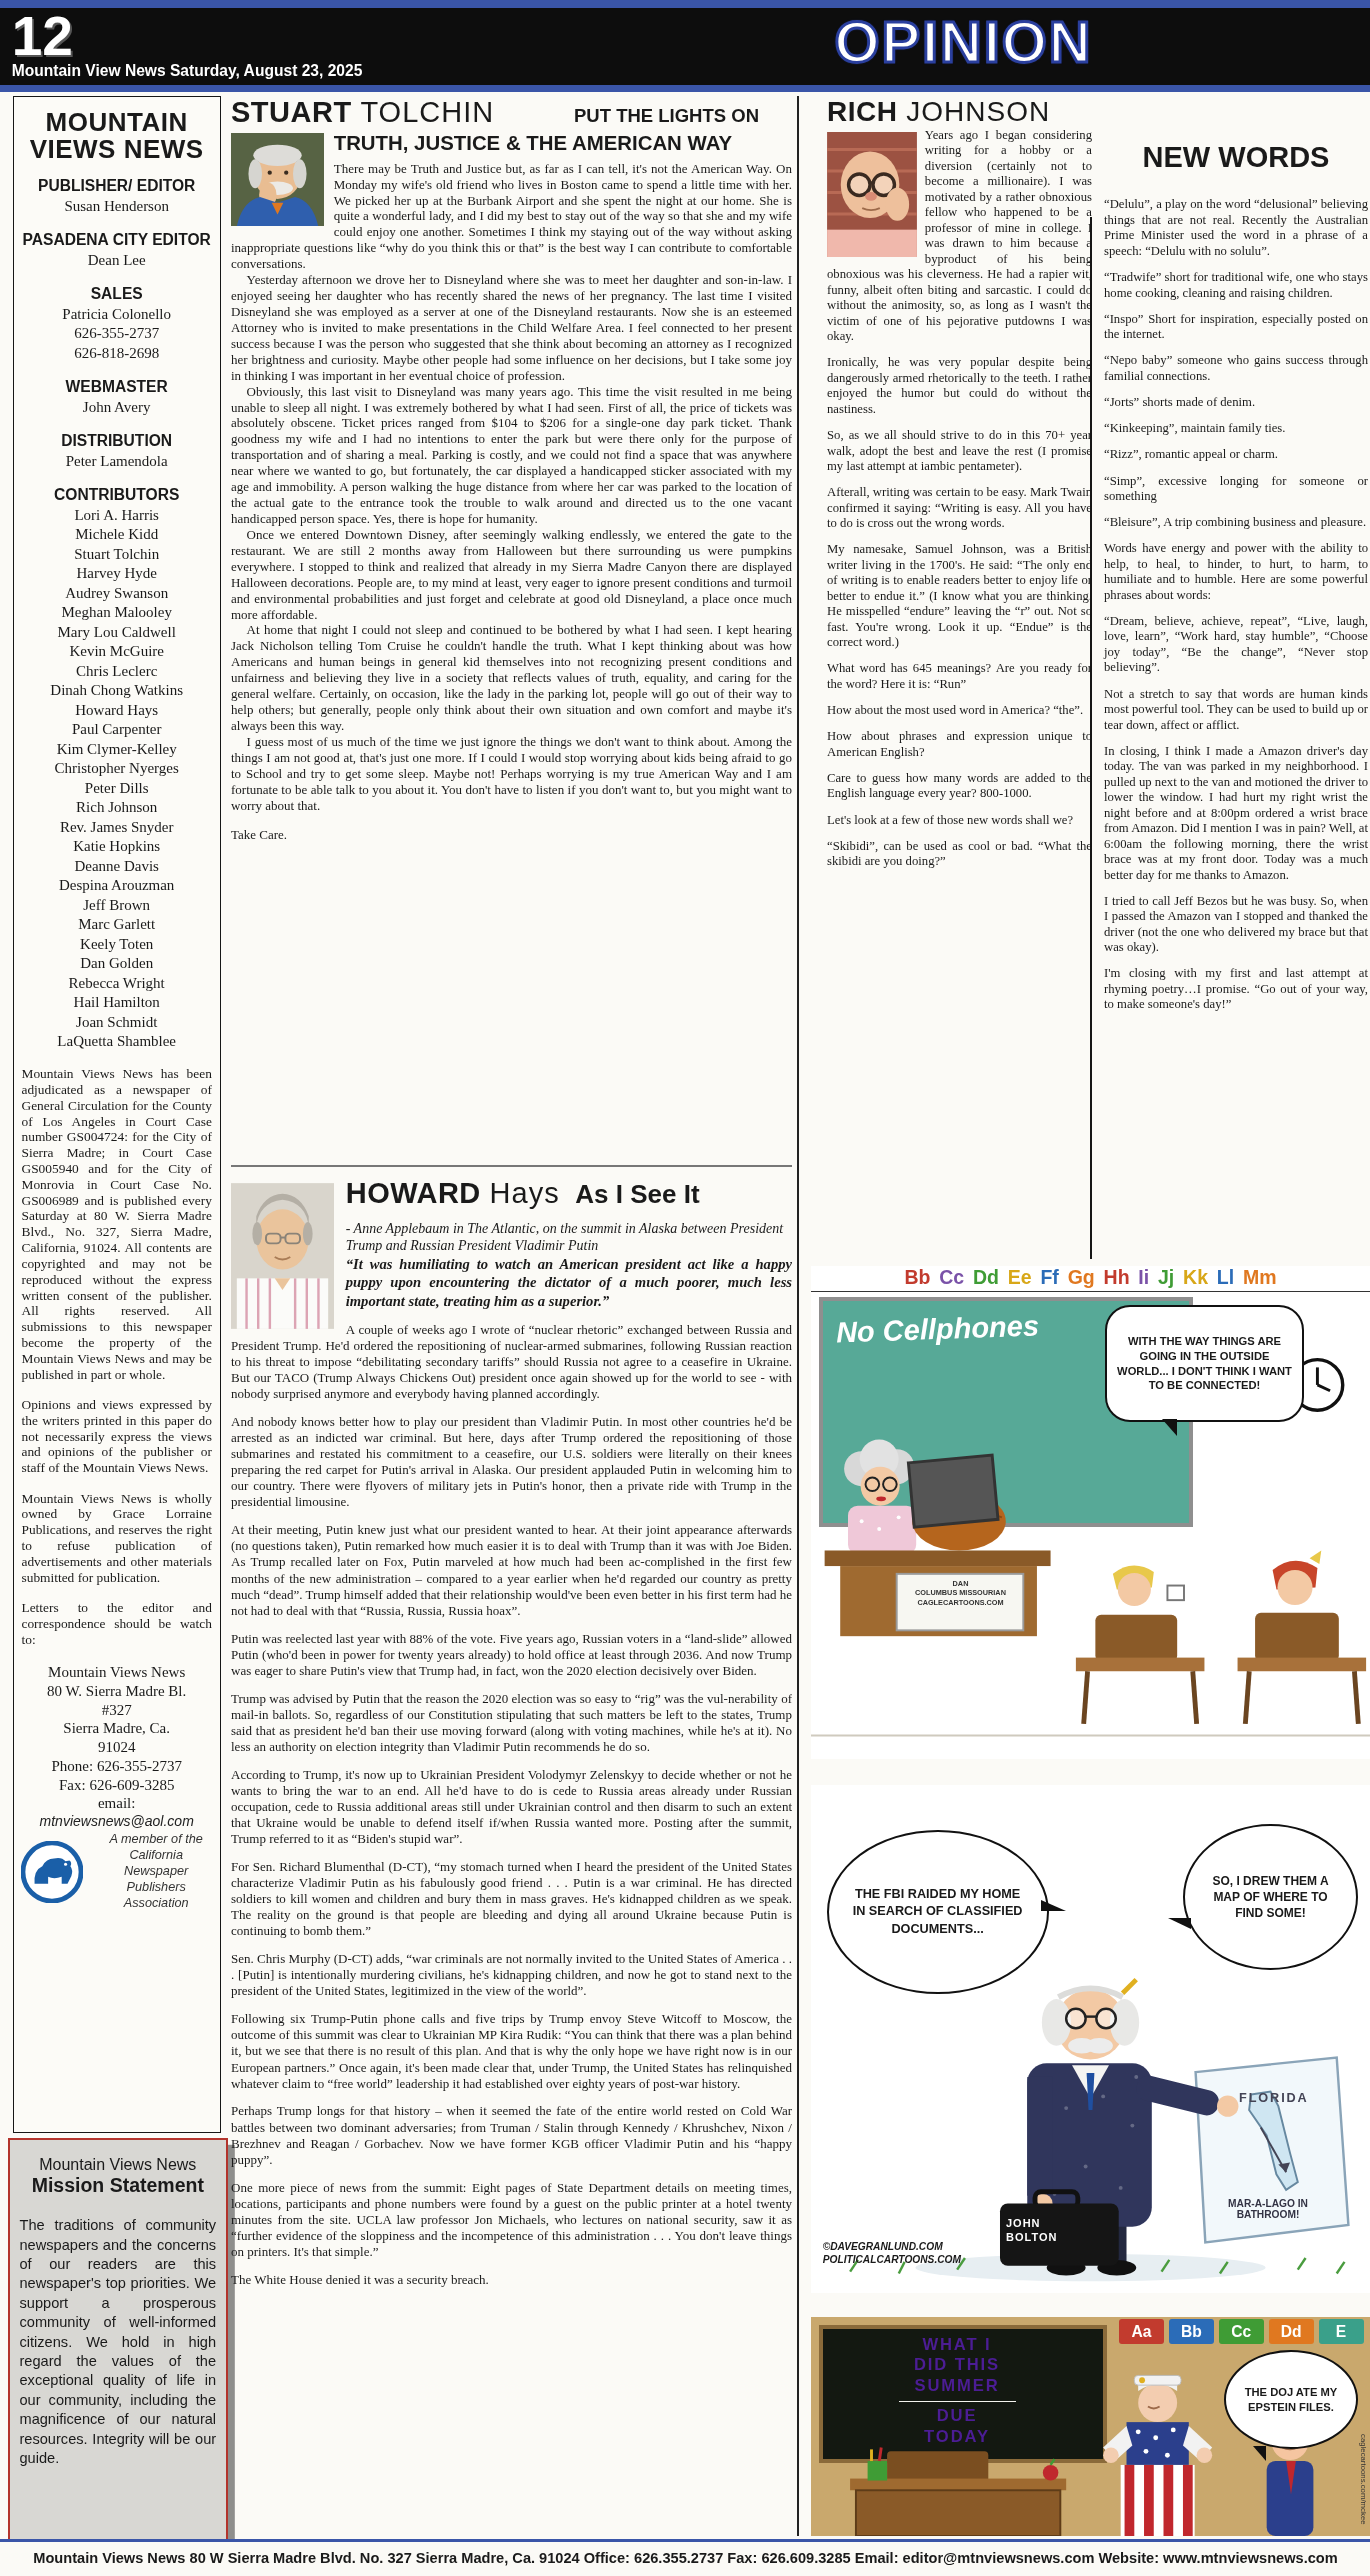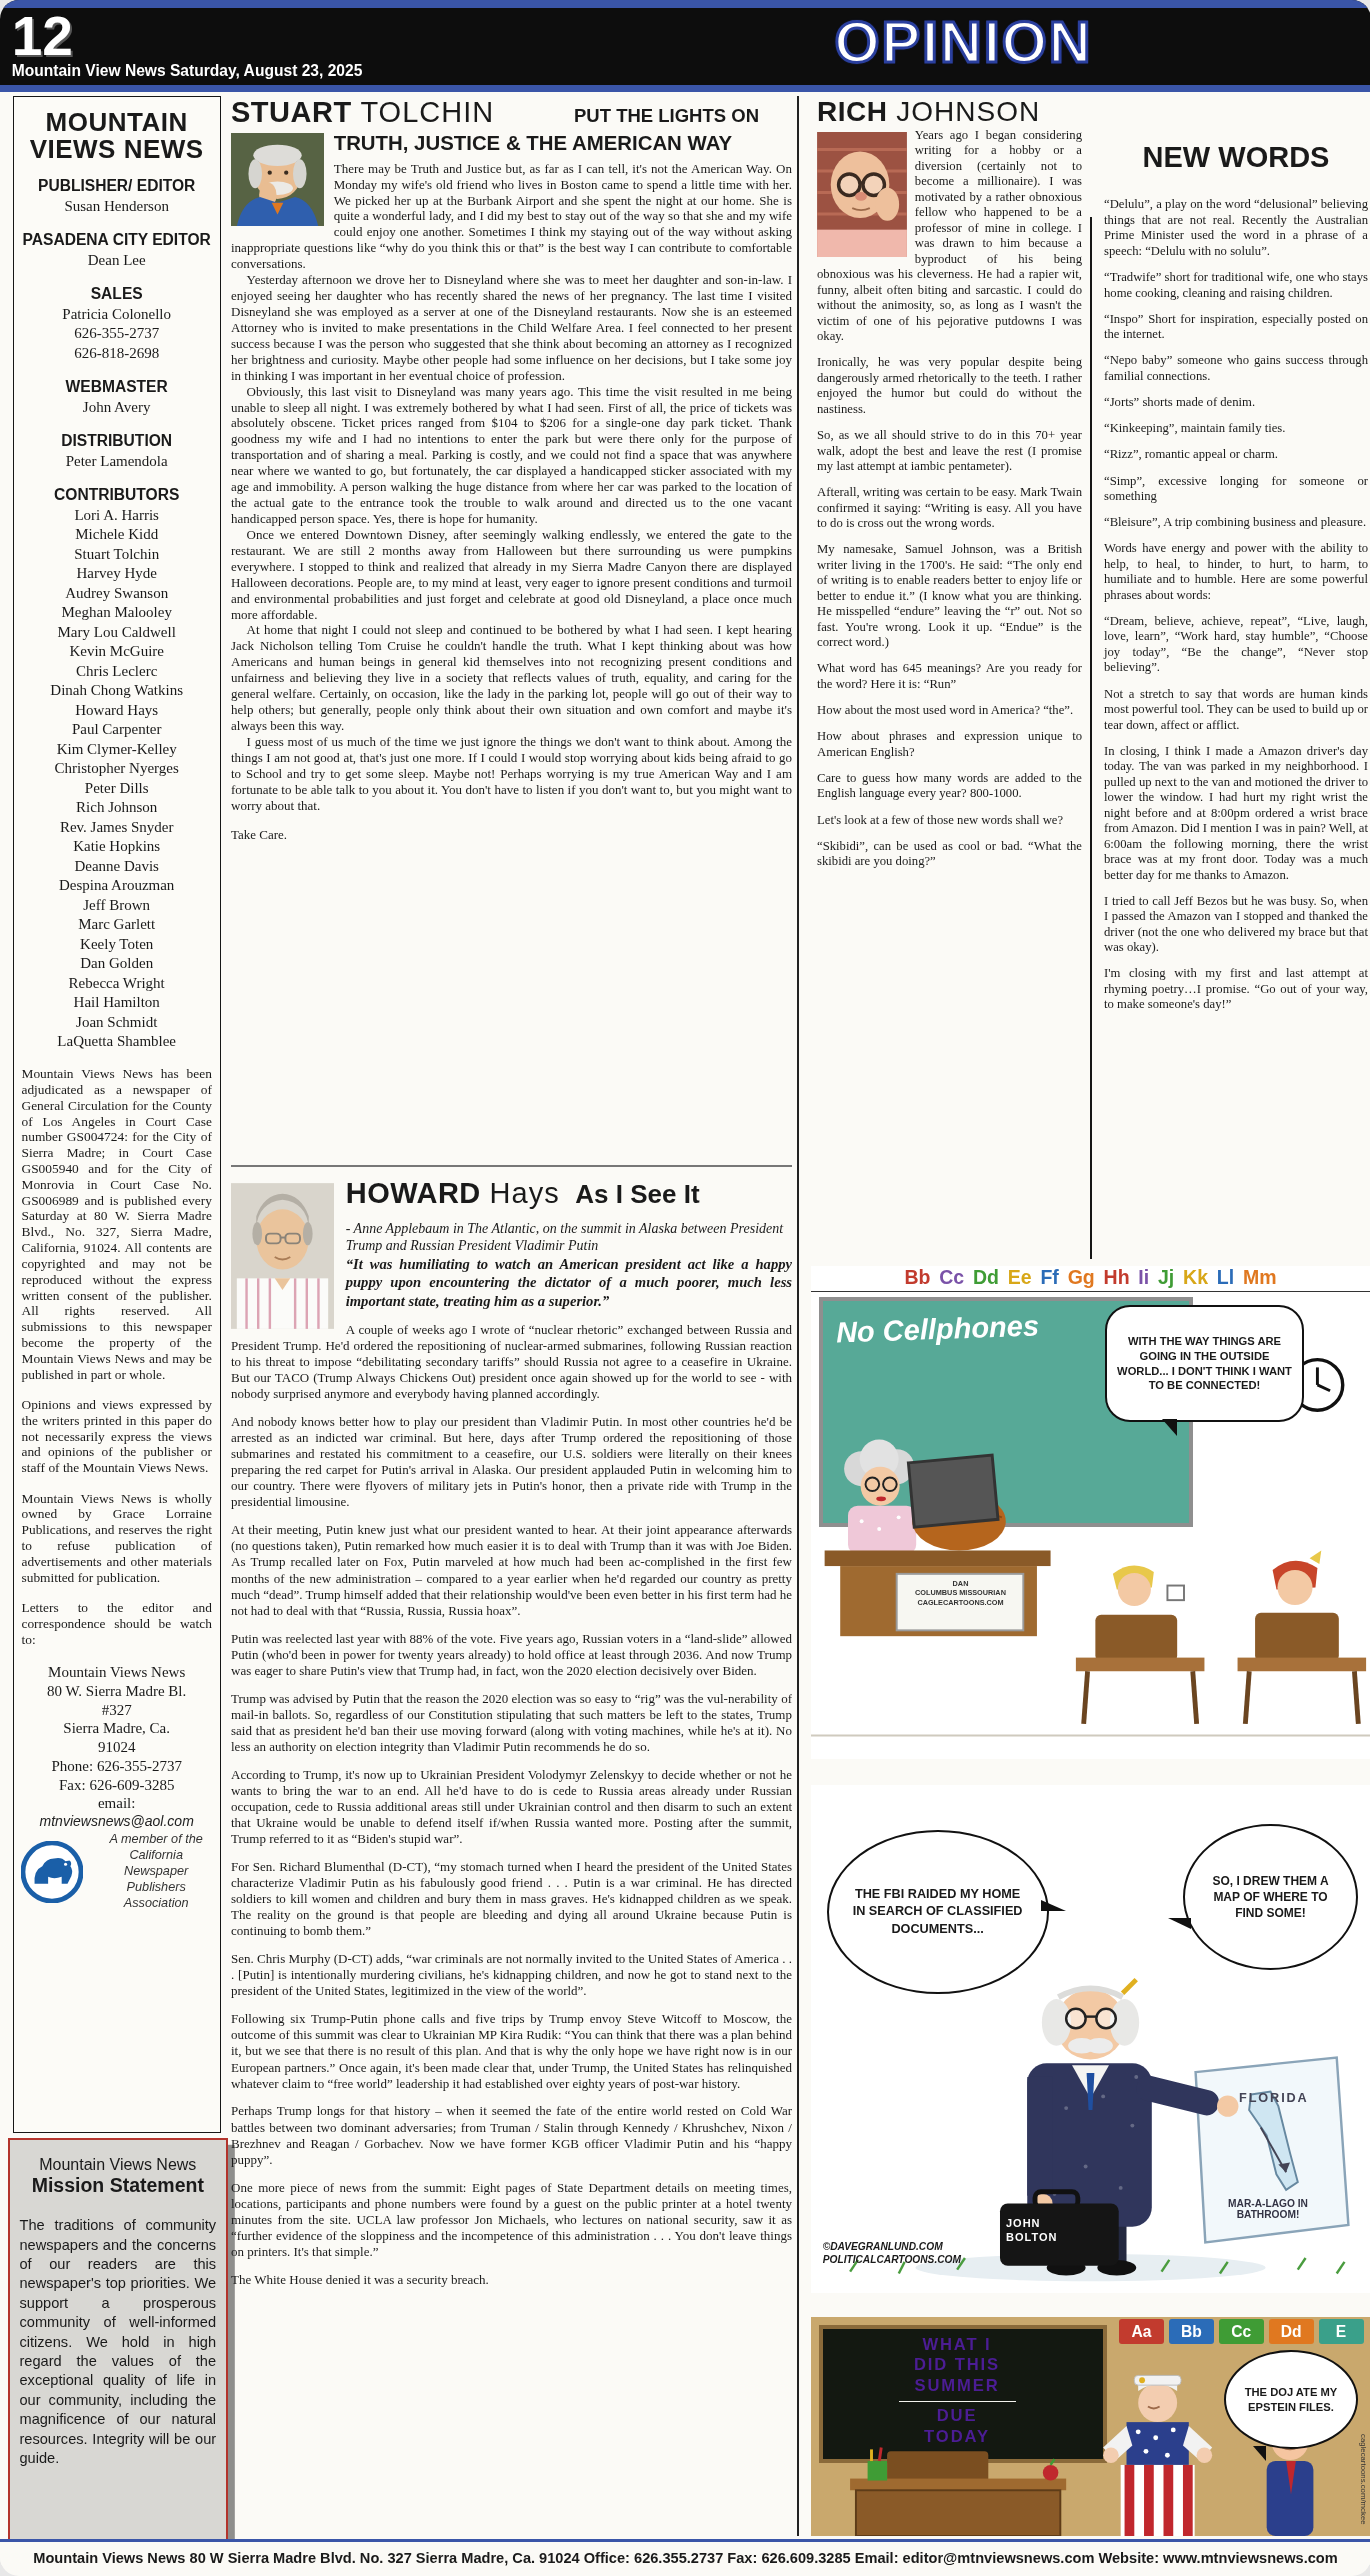--- a/index.html
+++ b/index.html
@@ -1,17 +1,17 @@
 <!DOCTYPE html>
 <html><head>
 <meta charset="utf-8">
 <style>
   html,body{margin:0;padding:0;background:#e8e8e8;}
   #page{position:relative;width:1371px;height:2576px;background:#fbfaf6;overflow:hidden;
-        font-family:"Liberation Serif","DejaVu Serif",serif;color:#1a1a1a;border-radius:19px;}
+        font-family:"Liberation Serif","DejaVu Serif",serif;color:#1a1a1a;}
   .sans{font-family:"Liberation Sans","DejaVu Sans",sans-serif;}
   .pre{white-space:pre-line;}
 
   
   #hdr{position:absolute;left:0;top:0;width:1371px;height:92px;background:#0d0d0d;
        border-top:8.8px solid #3a55a8;border-bottom:7.8px solid #3a55a8;box-sizing:border-box;}
   #pgnum{position:absolute;left:11.7px;top:-3.9px;font-size:55px;font-weight:800;color:#fff;
          font-family:"Liberation Sans",sans-serif;text-shadow:1.9px 1.9px 0 #555;}
   #dateline{position:absolute;left:11.7px;top:54px;font-size:15.6px;font-weight:700;color:#fff;
             font-family:"Liberation Sans",sans-serif;}
@@ -59,21 +59,21 @@
   #hays .headshot{float:left;width:103px;height:146px;margin:7.8px 11.7px 3.9px 0;}
   #hays-title{display:flex;align-items:baseline;font-family:"Liberation Sans",sans-serif;margin:1.9px 0 9.7px;}
   #hays-title .col-name{font-weight:800;font-size:26px;margin-left:15.6px;}
   #hays-quote{font-size:14.6px;font-weight:700;font-style:italic;line-height:1.26;text-align:justify;margin:0;}
   #hays-attr{font-size:14px;font-style:italic;line-height:1.26;margin:1.9px 0 0;}
   .hp{margin:0 0 11.7px;font-size:13px;line-height:1.24;text-align:justify;}
 
   #vrule{position:absolute;left:797px;top:96px;width:1.9px;height:2440px;background:#222;}
 
   #johnson{position:absolute;left:810px;top:96px;width:560px;height:1164px;overflow:hidden;}
-  #j-col1{position:absolute;left:7px;top:0;width:265px;}
+  #j-col1{position:absolute;left:17px;top:0;width:265px;}
   #j-col2{position:absolute;left:294px;top:0;width:264px;}
   #j-colrule{position:absolute;left:280px;top:121px;width:1.9px;height:1042px;background:#161616;}
   #johnson .headshot{float:left;width:90px;height:125px;margin:3.9px 7.8px 1.9px 0;}
   #j-headline{font-size:29px;font-weight:800;font-family:"Liberation Sans",sans-serif;text-align:center;margin:45px 0 23.4px;}
   .jp{margin:0 0 10.7px;font-size:12.7px;line-height:1.22;text-align:justify;}
 
   
   .cartoon{position:absolute;background:#fff;overflow:hidden;}
   #cartoon1{left:811px;top:1266px;width:559px;height:493px;}
   #c1-alpha{position:absolute;left:0;top:0;width:559px;height:25px;display:flex;justify-content:center;gap:8.8px;

